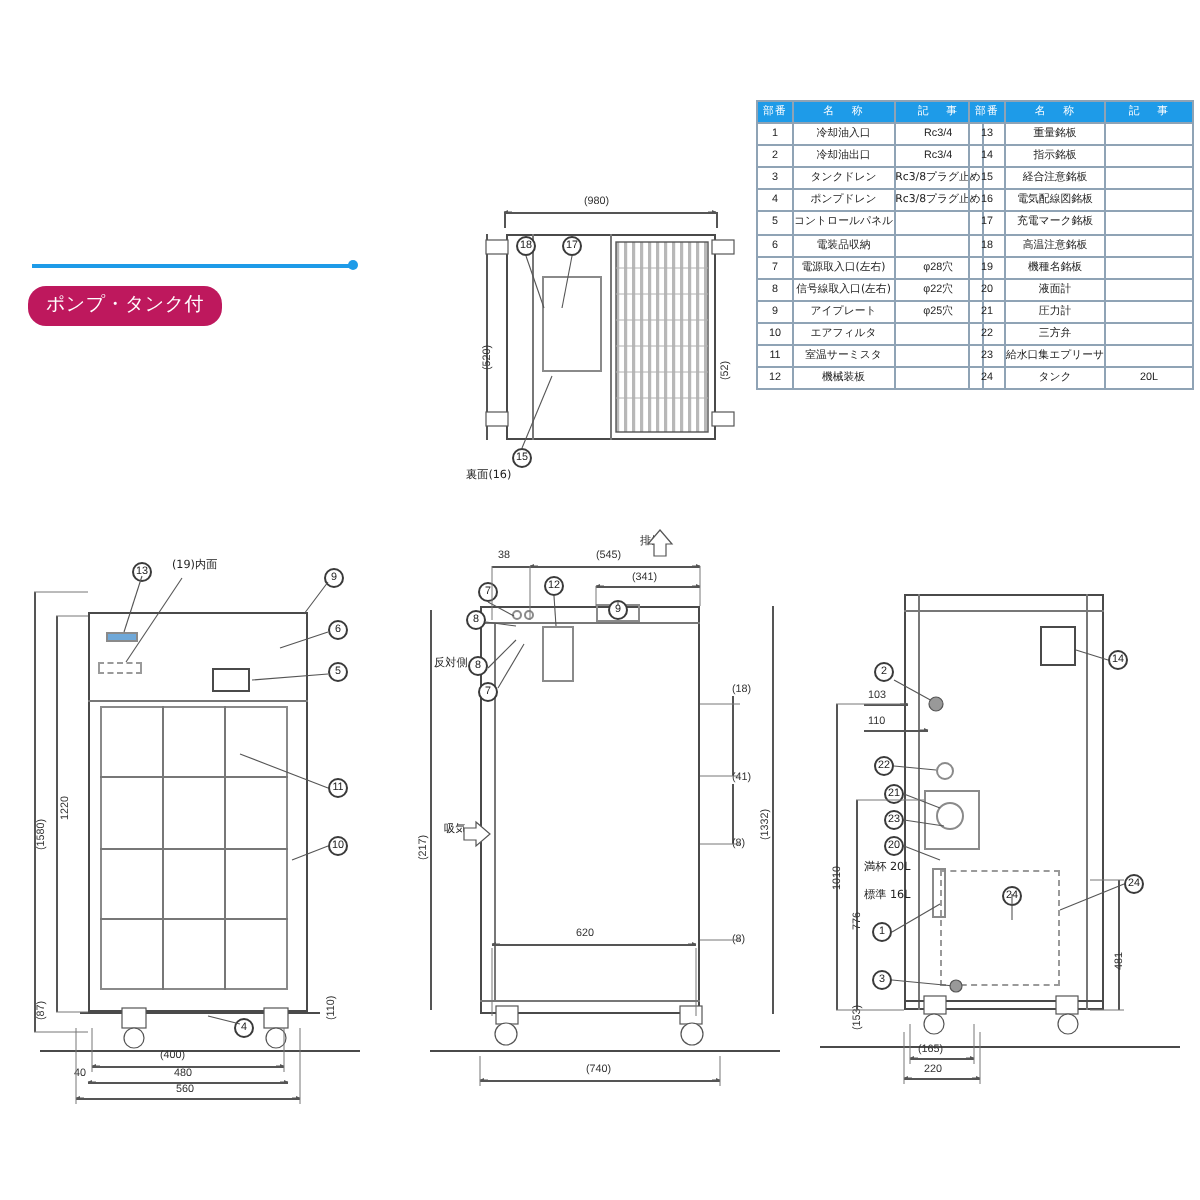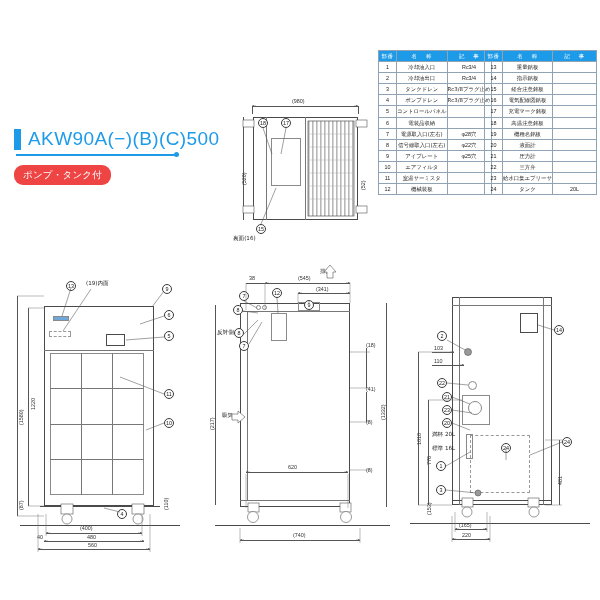--- a/index.html
+++ b/index.html
@@ -15,21 +15,21 @@
   .title-row{display:flex;align-items:center;}
   .title-bar{width:7px;height:21px;background:#1E9BE8;flex:0 0 auto;}
   .title-text{
     font-size:19px;letter-spacing:.4px;color:#1E9BE8;margin-left:7px;
     white-space:nowrap;font-family:"Liberation Sans",sans-serif;
   }
   .title-underline{position:relative;margin-top:2px;margin-left:2px;height:6px;width:167px;}
   .title-underline .ln{position:absolute;left:0;top:2px;height:1.5px;width:160px;background:#1E9BE8;}
   .title-underline .dot{position:absolute;left:158px;top:0px;width:5px;height:5px;border-radius:50%;background:#1E9BE8;}
   .badge{
-    display:inline-block;margin-top:7px;background:#ef4444;color:#fff;
+    display:inline-block;margin-top:7px;background:#be185d;color:#fff;
     font-size:9.5px;line-height:1;padding:5px 9px 5px 9px;border-radius:9px;
     white-space:nowrap;letter-spacing:.2px;
   }
 
   
   .parts-table{position:absolute;border-collapse:collapse;font-size:5.4px;}
   .parts-table td,.parts-table th{
     border:0.6px solid #8fa3b5;padding:0;text-align:center;
     height:10.1px;line-height:10.1px;color:#222;overflow:hidden;white-space:nowrap;
   }
@@ -60,24 +60,20 @@
           font-family:"DejaVu Sans",sans-serif;}
   .grille{position:absolute;box-sizing:border-box;border:0.7px solid #555;background:#fff;}
   svg.ovl{position:absolute;left:0;top:0;width:600px;height:600px;overflow:visible;pointer-events:none;}
 </style>
 </head>
 <body>
 
 <div id="root">
 
   <div class="title-wrap">
-    <div class="title-row">
-      <div class="title-bar"></div>
-      <div class="title-text">AKW90A(−)(B)(C)500</div>
-    </div>
     <div class="title-underline">
       <div class="ln"></div>
       <div class="dot"></div>
     </div>
     <div class="badge jp">ポンプ・タンク付</div>
   </div>
 
   <table class="parts-table tbl-left">
     <thead>
       <tr>

